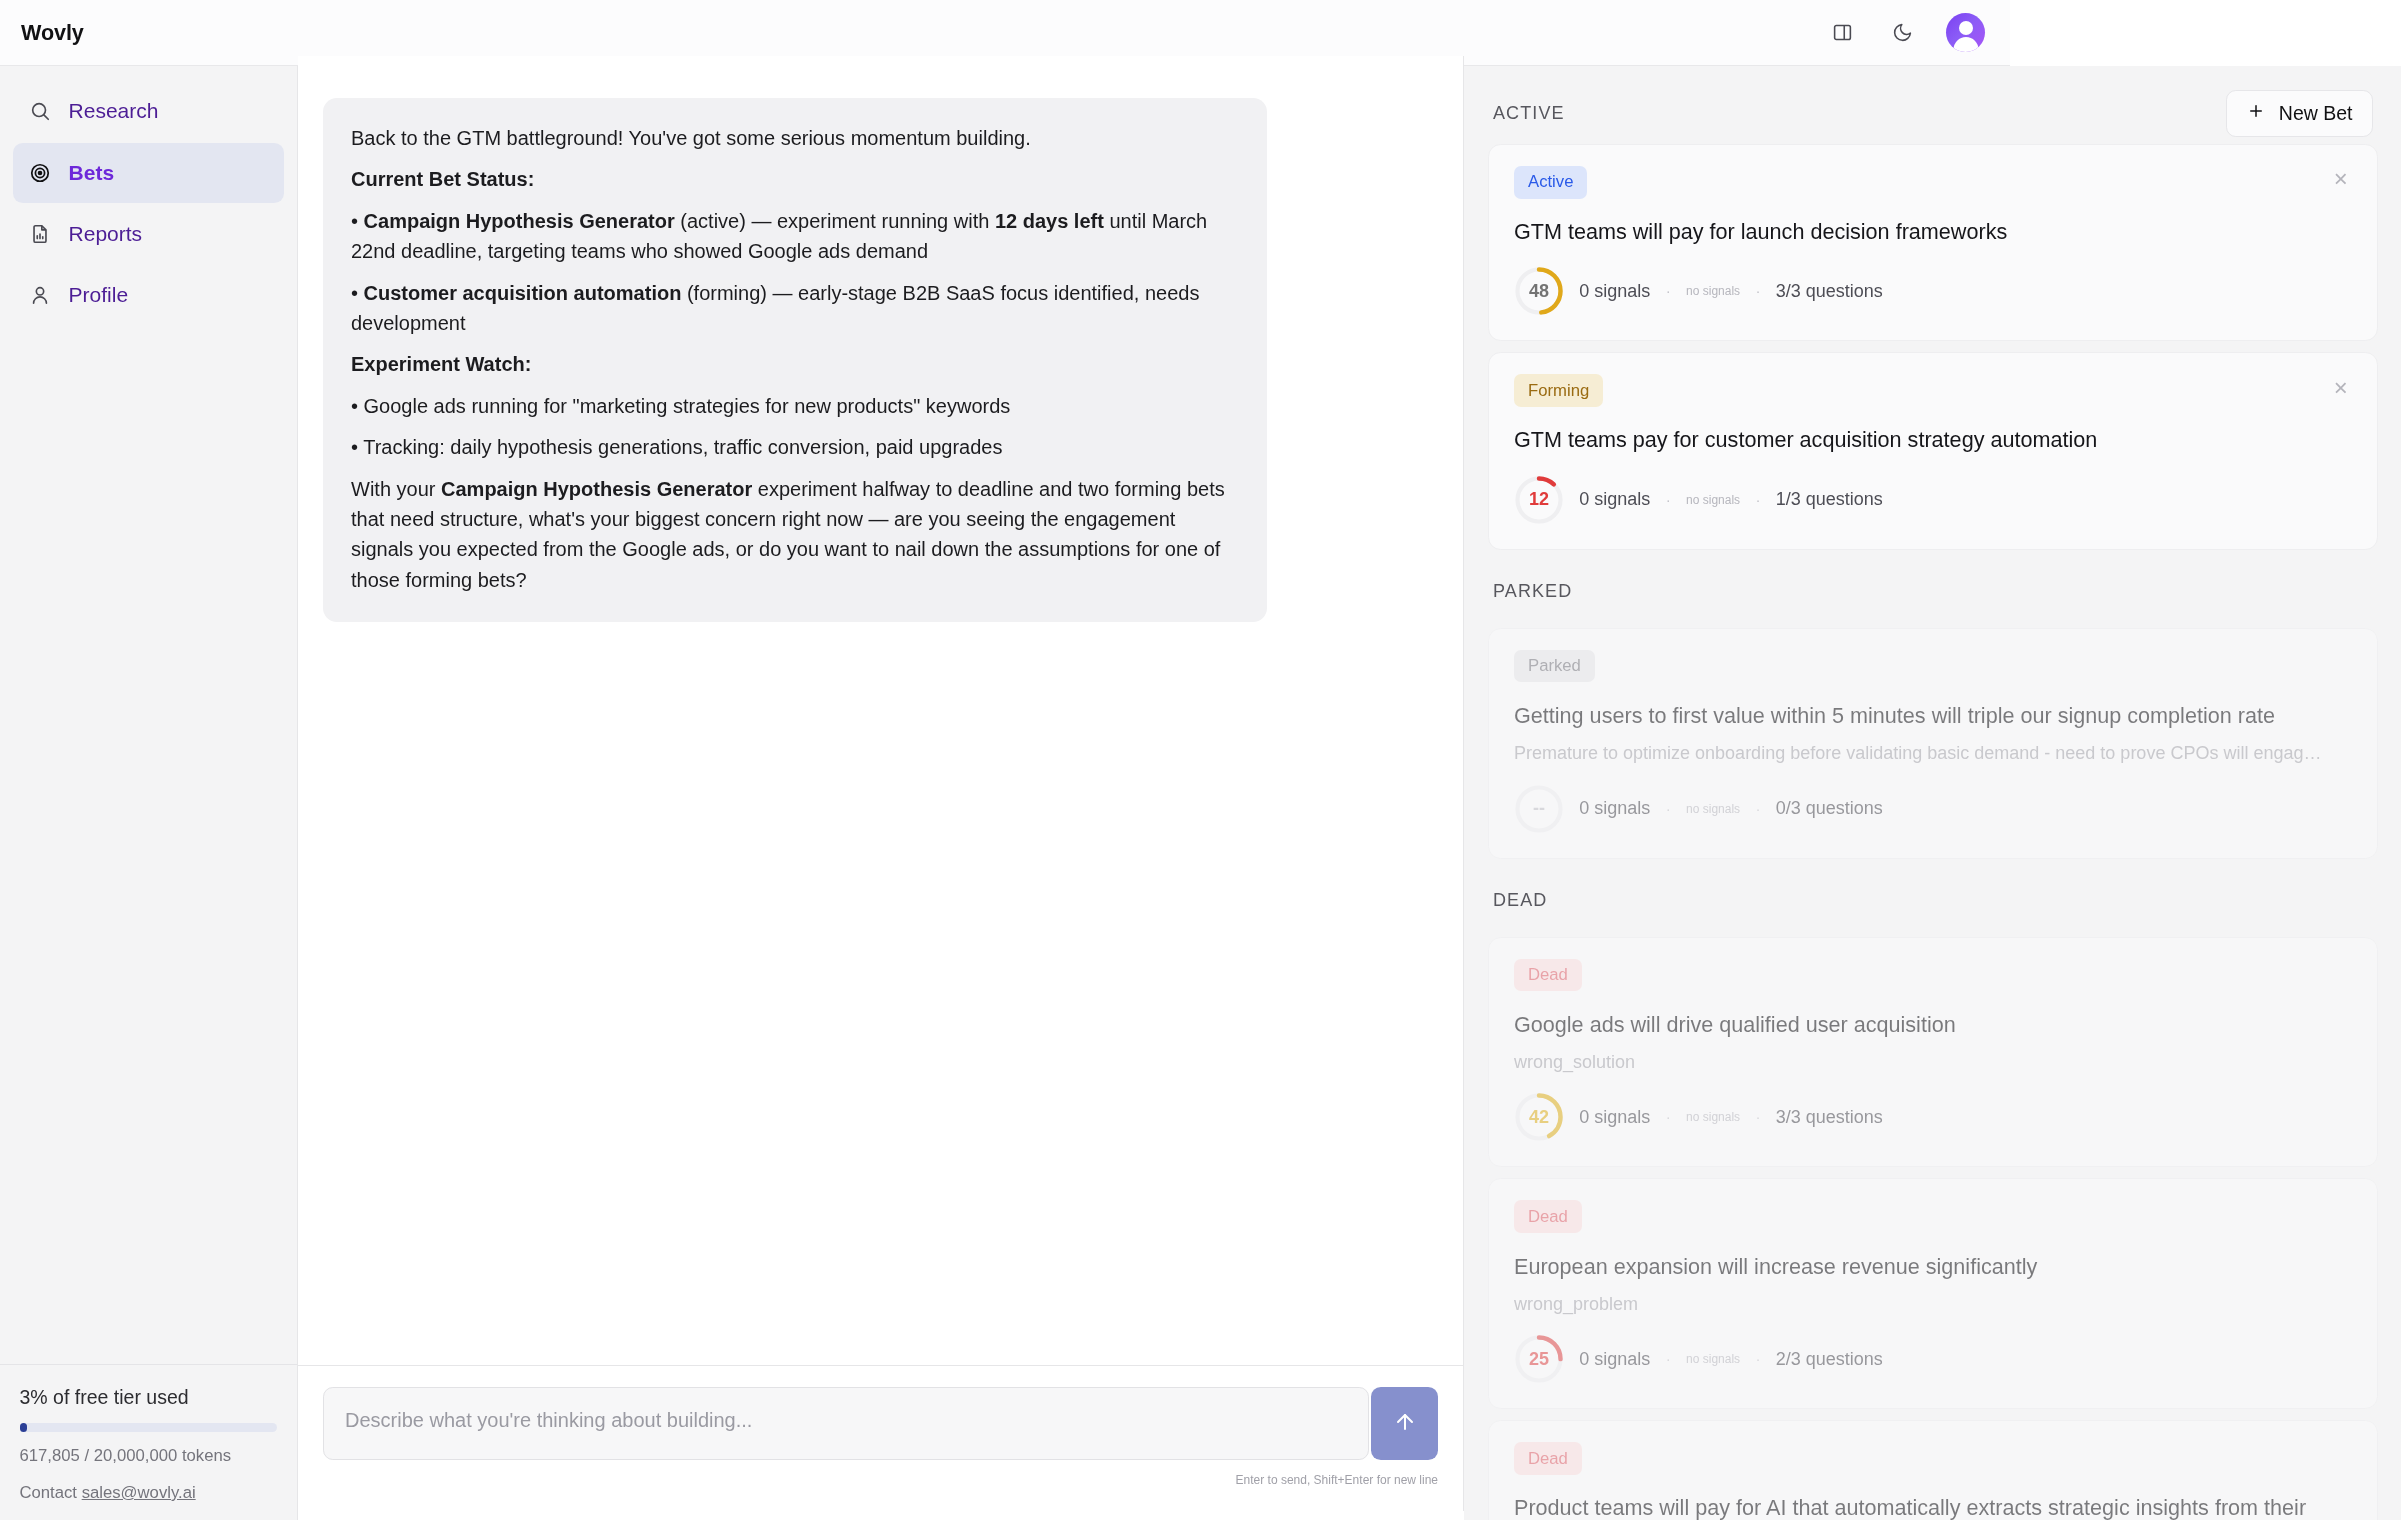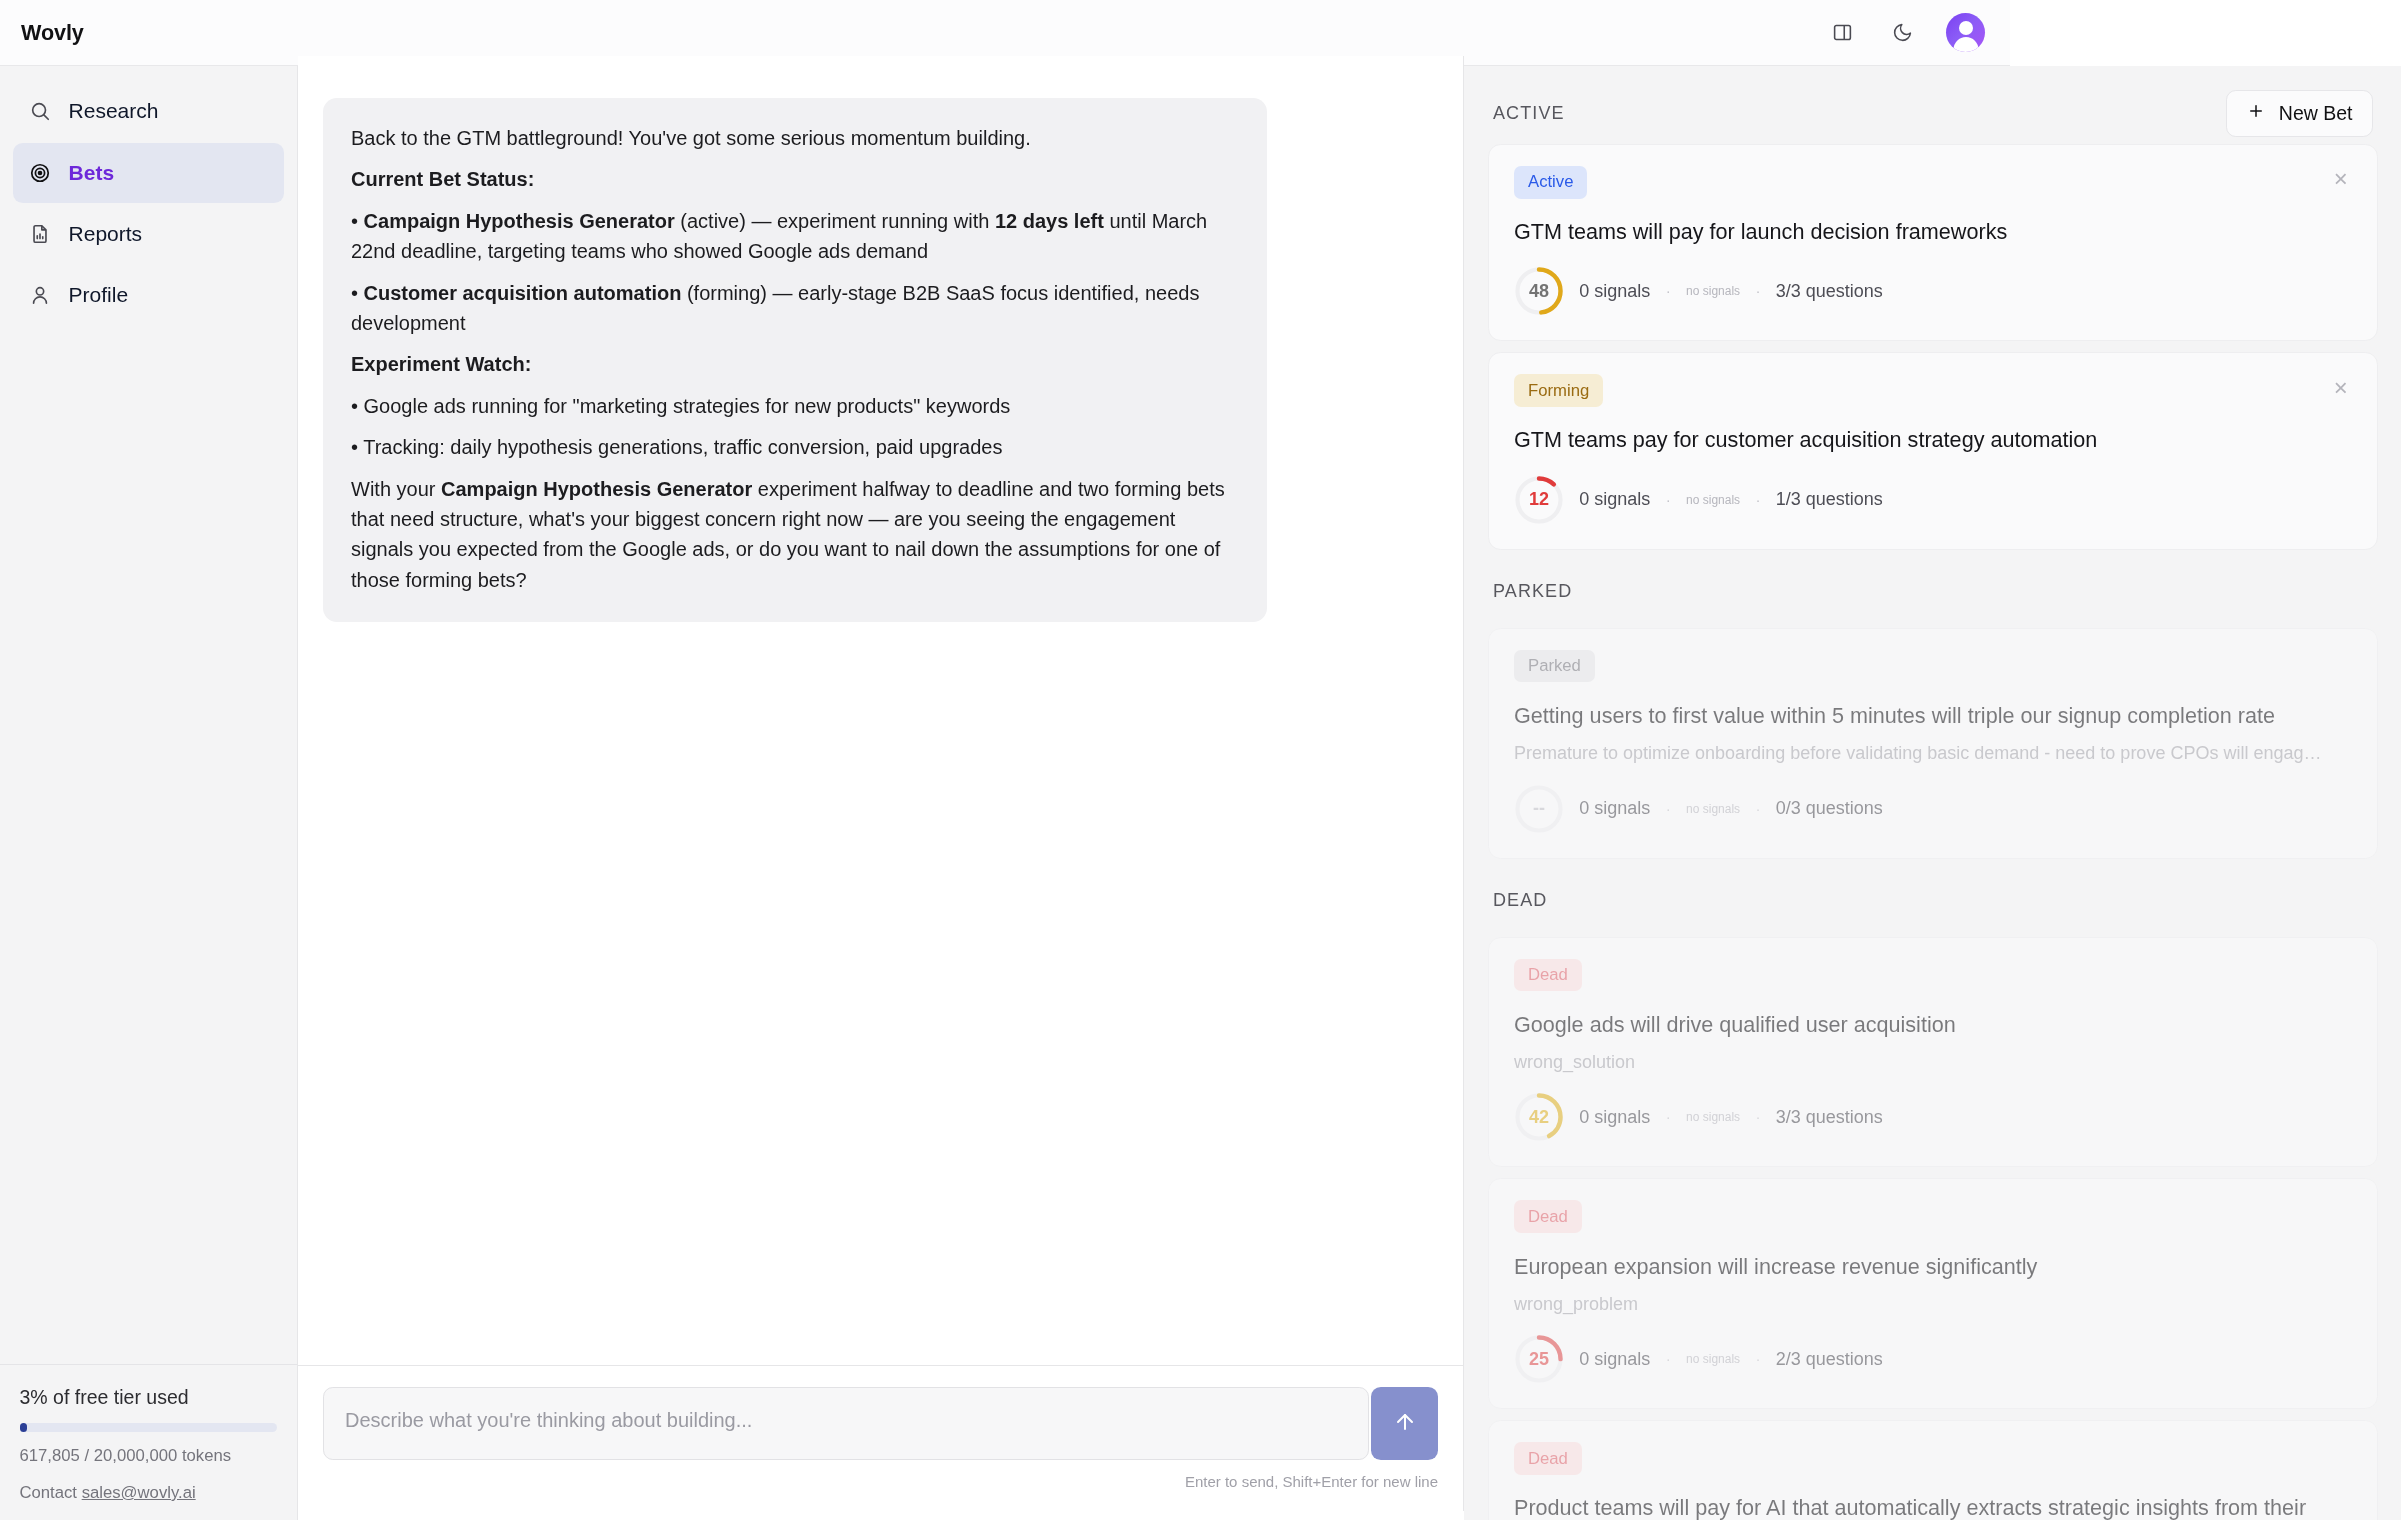--- a/index.html
+++ b/index.html
@@ -41,21 +41,21 @@
   
   .sidebar {
     position: absolute; top: 66px; left: 0; width: 298px; height: 1455px;
     background: #f4f4f5; border-right: 0.7px solid #e6e6e8;
     display: flex; flex-direction: column; justify-content: space-between;
   }
   .nav { padding: 15.3px 12.6px 0 12.6px; }
   .nav-item {
     display: flex; align-items: center; gap: 16.7px;
     height: 60px; padding: 0 15.3px; border-radius: 9.8px;
-    font-size: 21px; color: #0f172a; cursor: pointer; margin-bottom: 1.4px;
+    font-size: 21px; color: #4c1d95; cursor: pointer; margin-bottom: 1.4px;
   }
   .nav-item.active { background: #e3e6f1; color: #6d28d9; font-weight: 600; }
   .nav-ico { width: 24px; height: 24px; display: flex; align-items: center; justify-content: center; flex: 0 0 24px; }
 
   .usage { padding: 0 19.5px 18px 19.5px; border-top: 0.7px solid #e4e4e7; padding-top: 21px; }
   .usage-title { font-size: 19.5px; color: #2c2c30; margin-bottom: 14px; }
   .usage-bar { width: 257px; height: 9.8px; border-radius: 4.9px; background: #e3e6f1; position: relative; margin-bottom: 14px; }
   .usage-fill { position: absolute; left: 0; top: 0; height: 9.8px; border-radius: 4.9px; background: #2b3f96; width: 21px; }
   .usage-tokens { font-size: 16.7px; color: #74747c; margin-bottom: 16.7px; }
   .usage-contact { font-size: 16.7px; color: #74747c; }
@@ -84,21 +84,21 @@
     border: 0.7px solid #e2e2e5; border-radius: 9.8px;
     font-size: 20px; color: #9a9aa2; padding: 21px 21px;
     font-family: "Liberation Sans", sans-serif; outline: none; resize: none;
   }
   .composer-input::placeholder { color: #9a9aa2; }
   .send-btn {
     width: 67px; height: 73px; border-radius: 9.8px;
     background: #8690cd; border: none; cursor: pointer;
     display: flex; align-items: center; justify-content: center;
   }
-  .composer-hint { text-align: right; font-size: 15px; color: #a0a0a8; margin-top: 12.6px; }
+  .composer-hint { text-align: right; font-size: 12px; color: #a0a0a8; margin-top: 12.6px; }
 
   
   .right {
     position: absolute; top: 66px; left: 1464px;
     width: 938px; height: 1455px; background: #f4f4f5; overflow: hidden;
   }
   .sect-head {
     display: flex; align-items: center; justify-content: space-between;
     padding: 28px 29px 0 29px; height: 67px;
   }

